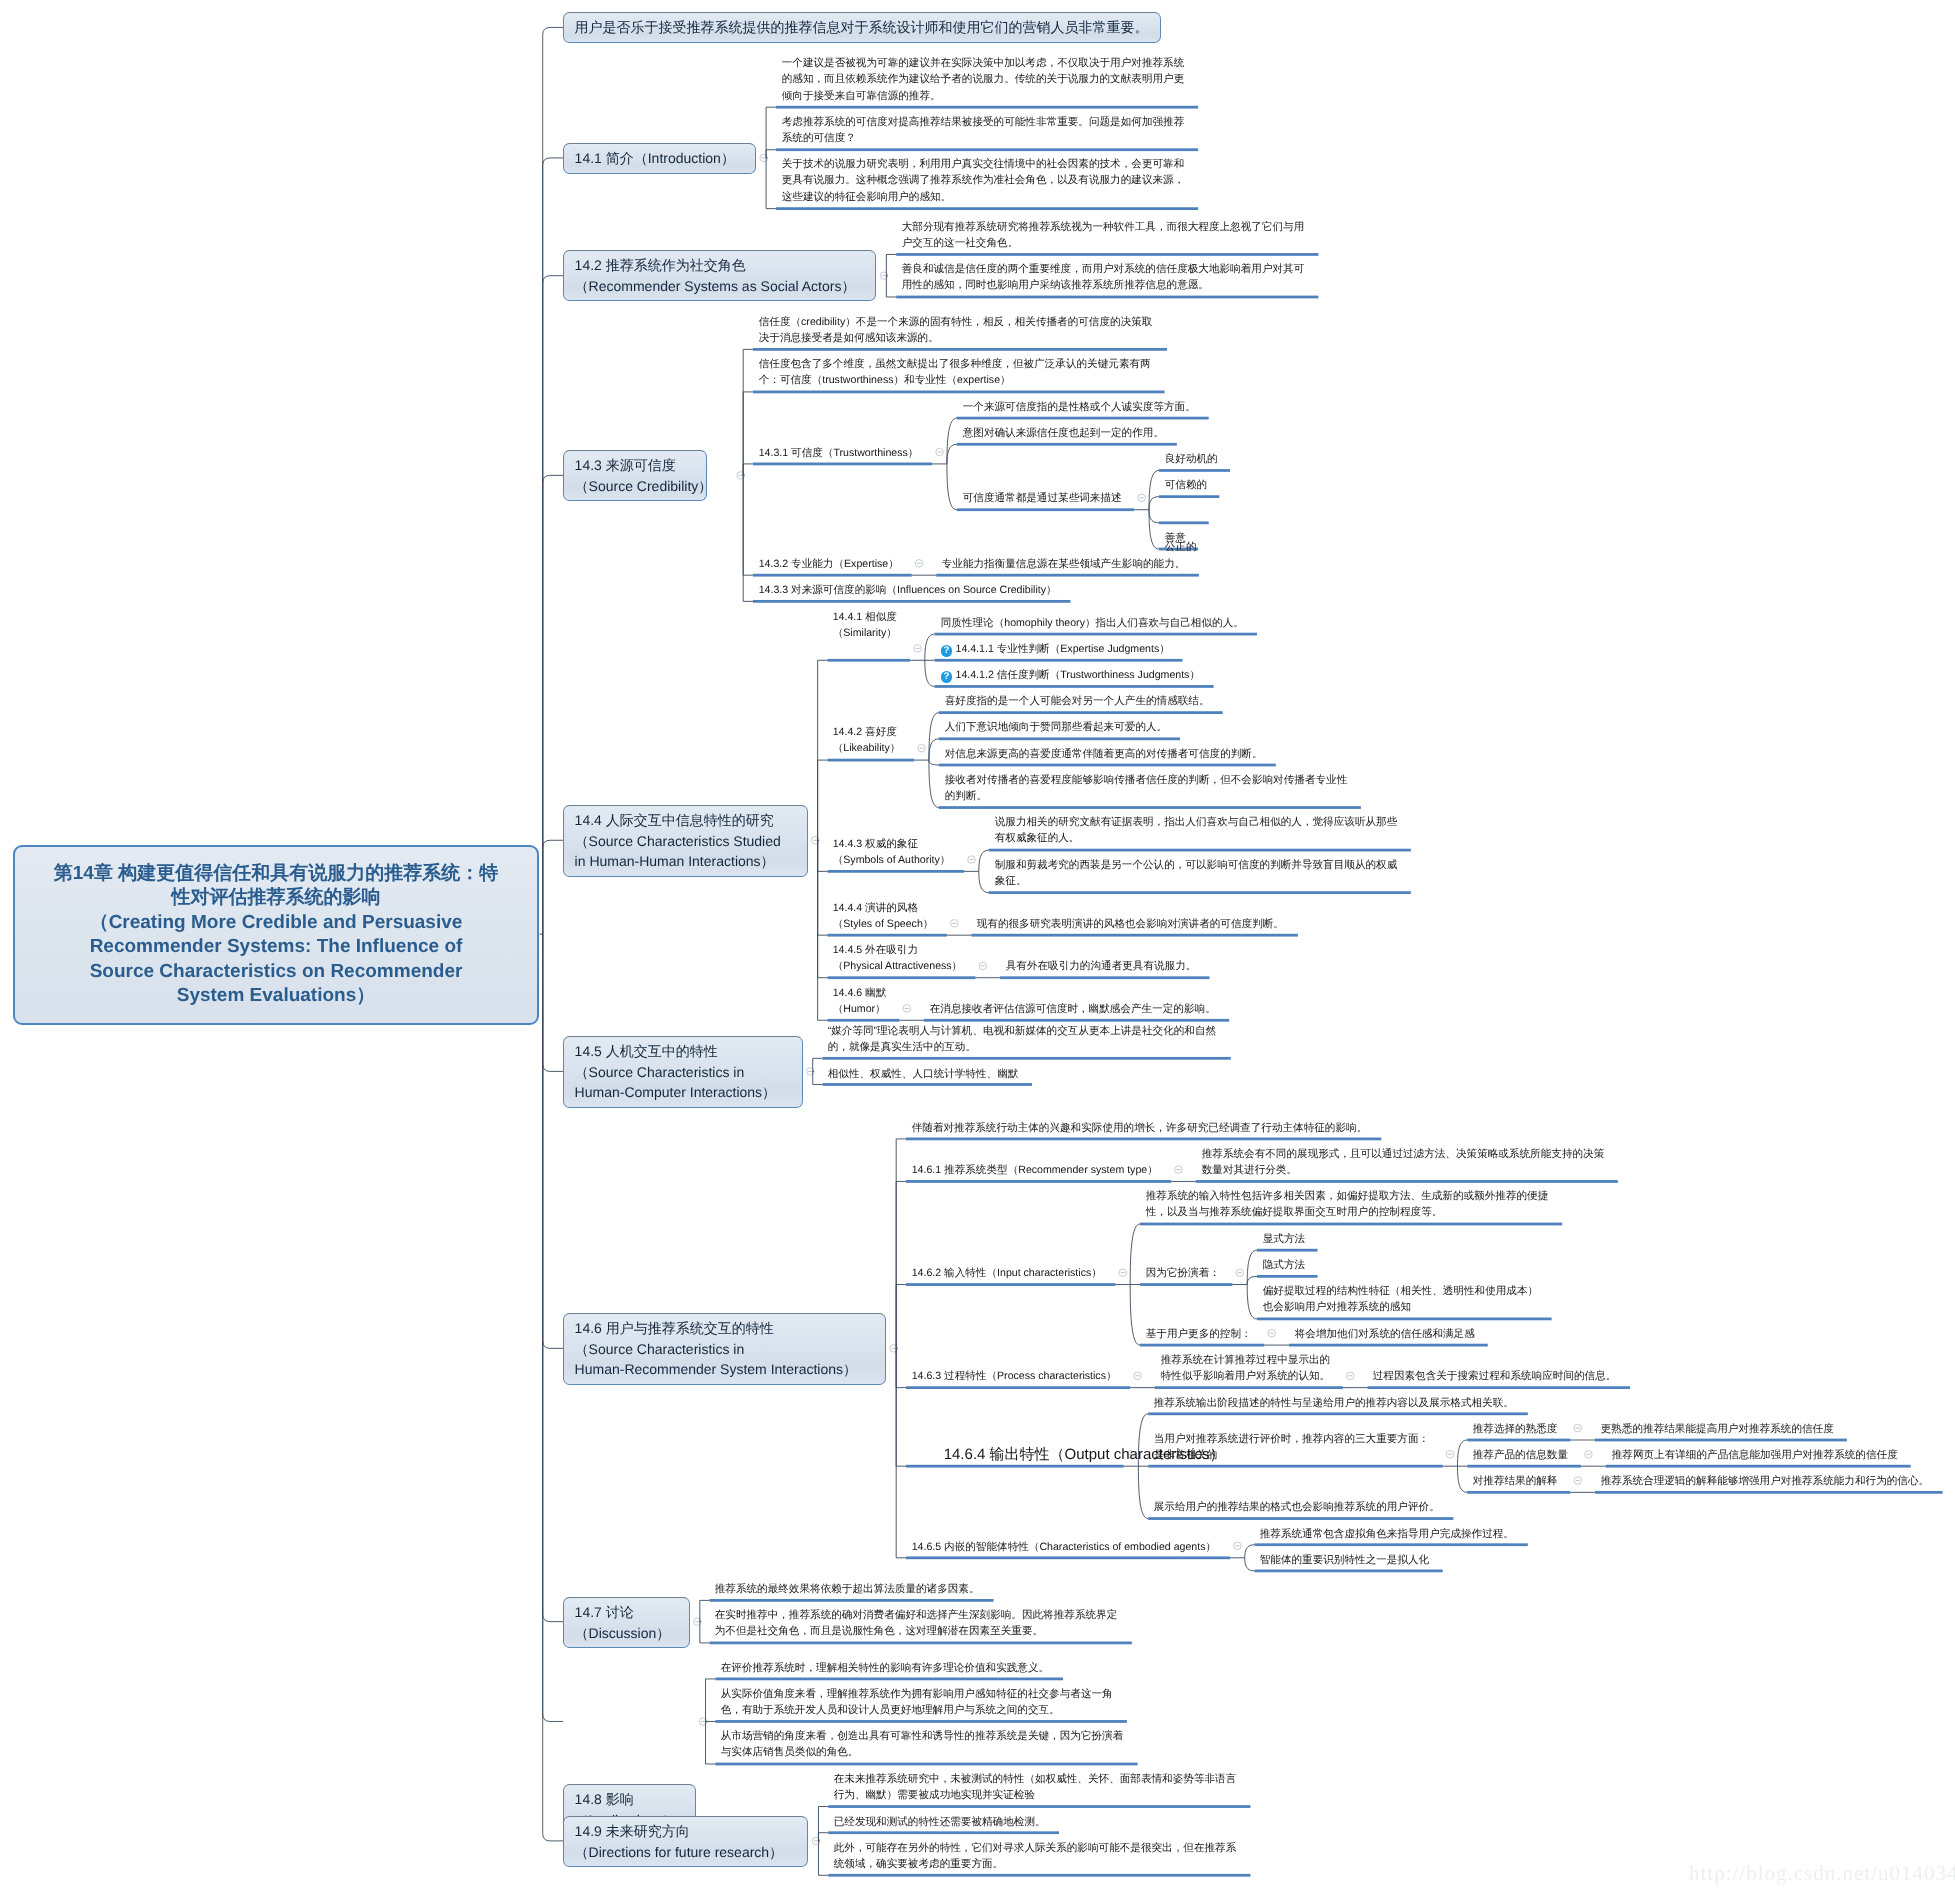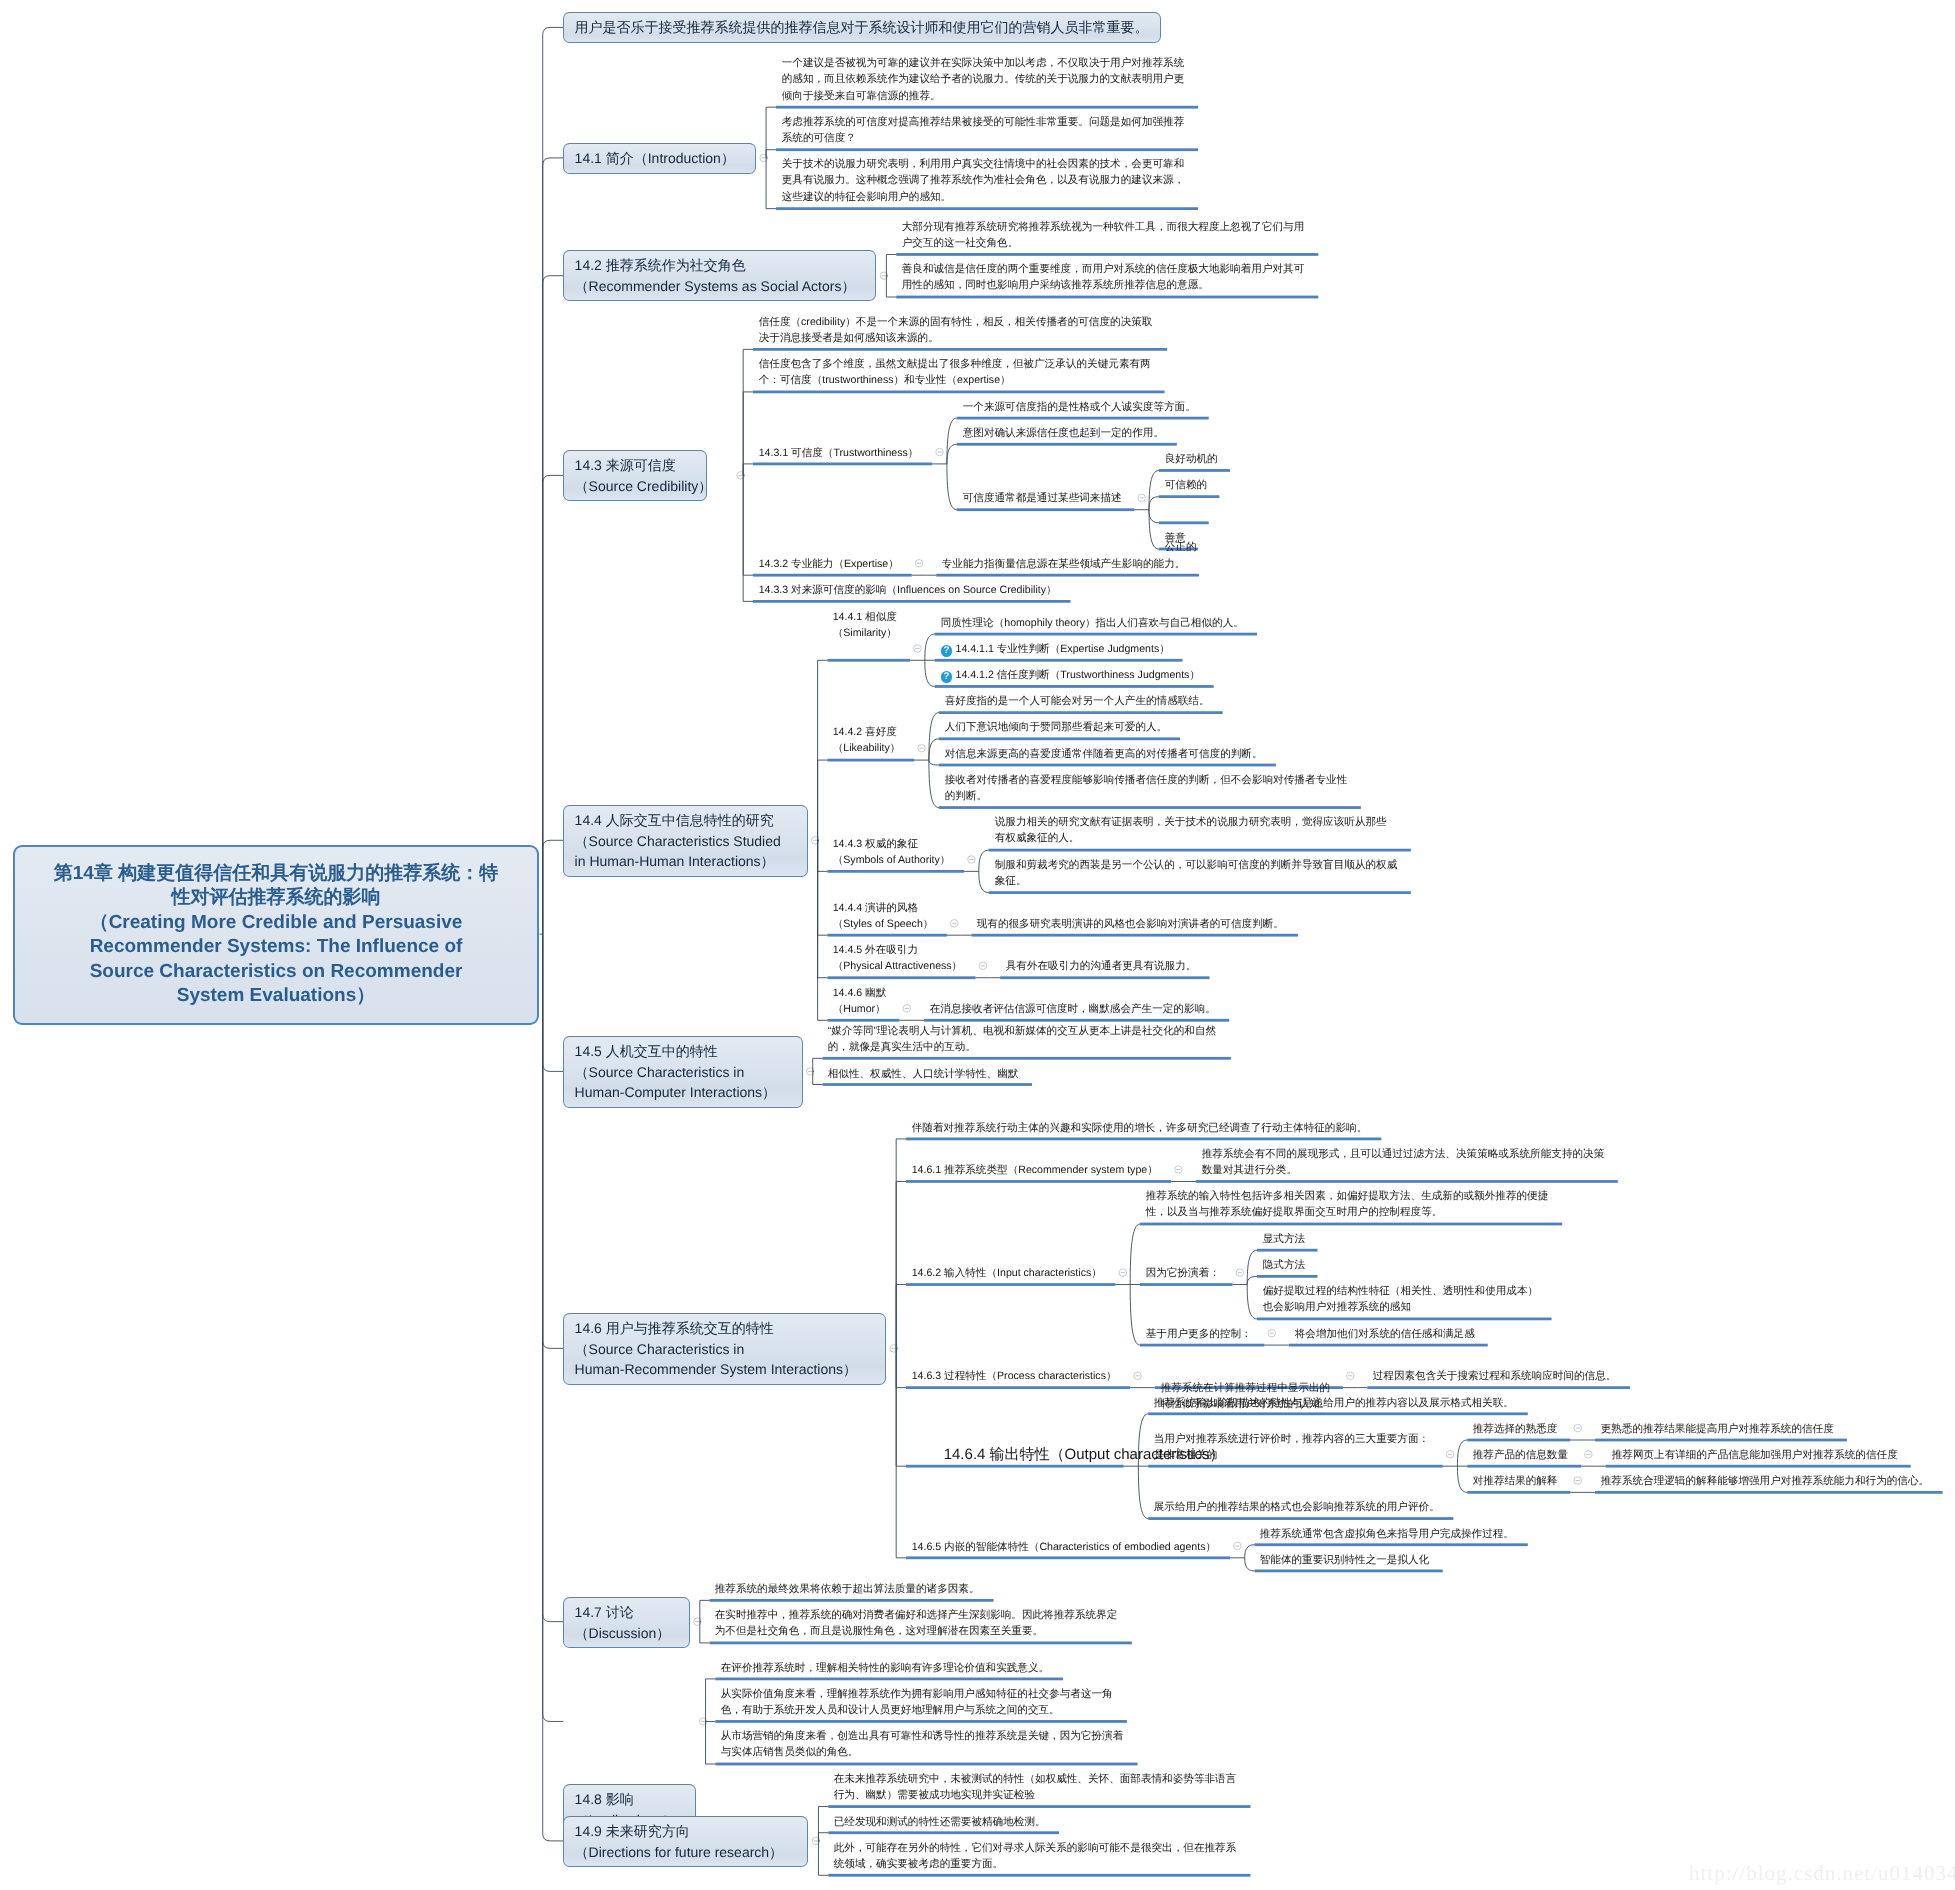--- a/index.html
+++ b/index.html
@@ -456,21 +456,21 @@
       </div>
       <div class="nd leaf" style="font-size: 10.6px; line-height: 16.4px; padding: 0.8px 4.1px 4.1px 5.7px; left: 939px; top: 771px;">
         <div class="ln">接收者对传播者的喜爱程度能够影响传播者信任度的判断，但不会影响对传播者专业性</div>
         <div class="ln">的判断。</div>
       </div>
       <div class="nd leaf" style="font-size: 10.6px; line-height: 16.4px; padding: 0.8px 4.1px 4.1px 5.7px; left: 827px; top: 835px;">
         <div class="ln">14.4.3 权威的象征</div>
         <div class="ln">（Symbols of Authority）</div>
       </div>
       <div class="nd leaf" style="font-size: 10.6px; line-height: 16.4px; padding: 0.8px 4.1px 4.1px 5.7px; left: 989px; top: 813px;">
-        <div class="ln">说服力相关的研究文献有证据表明，关于技术的说服力研究表明，觉得应该听从那些</div>
+        <div class="ln">说服力相关的研究文献有证据表明，指出人们喜欢与自己相似的人，觉得应该听从那些</div>
         <div class="ln">有权威象征的人。</div>
       </div>
       <div class="nd leaf" style="font-size: 10.6px; line-height: 16.4px; padding: 0.8px 4.1px 4.1px 5.7px; left: 989px; top: 856px;">
         <div class="ln">制服和剪裁考究的西装是另一个公认的，可以影响可信度的判断并导致盲目顺从的权威</div>
         <div class="ln">象征。</div>
       </div>
       <div class="nd leaf" style="font-size: 10.6px; line-height: 16.4px; padding: 0.8px 4.1px 4.1px 5.7px; left: 827px; top: 899px;">
         <div class="ln">14.4.4 演讲的风格</div>
         <div class="ln">（Styles of Speech）</div>
       </div>
@@ -540,21 +540,21 @@
       </div>
       <div class="nd leaf" style="font-size: 10.6px; line-height: 16.4px; padding: 0.8px 4.1px 4.1px 5.7px; left: 1140px; top: 1325px;">
         <div class="ln">基于用户更多的控制：</div>
       </div>
       <div class="nd leaf" style="font-size: 10.6px; line-height: 16.4px; padding: 0.8px 4.1px 4.1px 5.7px; left: 1289px; top: 1325px;">
         <div class="ln">将会增加他们对系统的信任感和满足感</div>
       </div>
       <div class="nd leaf" style="font-size: 10.6px; line-height: 16.4px; padding: 0.8px 4.1px 4.1px 5.7px; left: 906px; top: 1367px;">
         <div class="ln">14.6.3 过程特性（Process characteristics）</div>
       </div>
-      <div class="nd leaf" style="font-size: 10.6px; line-height: 16.4px; padding: 0.8px 4.1px 4.1px 5.7px; left: 1155px; top: 1351px; margin-top: 28px;">
+      <div class="nd leaf" style="font-size: 10.6px; line-height: 16.4px; padding: 0.8px 4.1px 4.1px 5.7px; left: 1155px; top: 1351px;">
         <div class="ln">推荐系统在计算推荐过程中显示出的</div>
         <div class="ln">特性似乎影响着用户对系统的认知。</div>
       </div>
       <div class="nd leaf" style="font-size: 10.6px; line-height: 16.4px; padding: 0.8px 4.1px 4.1px 5.7px; left: 1367px; top: 1367px;">
         <div class="ln">过程因素包含关于搜索过程和系统响应时间的信息。</div>
       </div>
       <div class="nd leaf" style="font-size: 15px; line-height: 16.4px; padding: 0.8px 4.1px 4.1px 5.7px; left: 938px; top: 1446px;">
         <div class="ln">14.6.4 输出特性（Output characteristics）</div>
       </div>
       <div class="nd leaf" style="font-size: 10.6px; line-height: 16.4px; padding: 0.8px 4.1px 4.1px 5.7px; left: 1148px; top: 1394px;">

